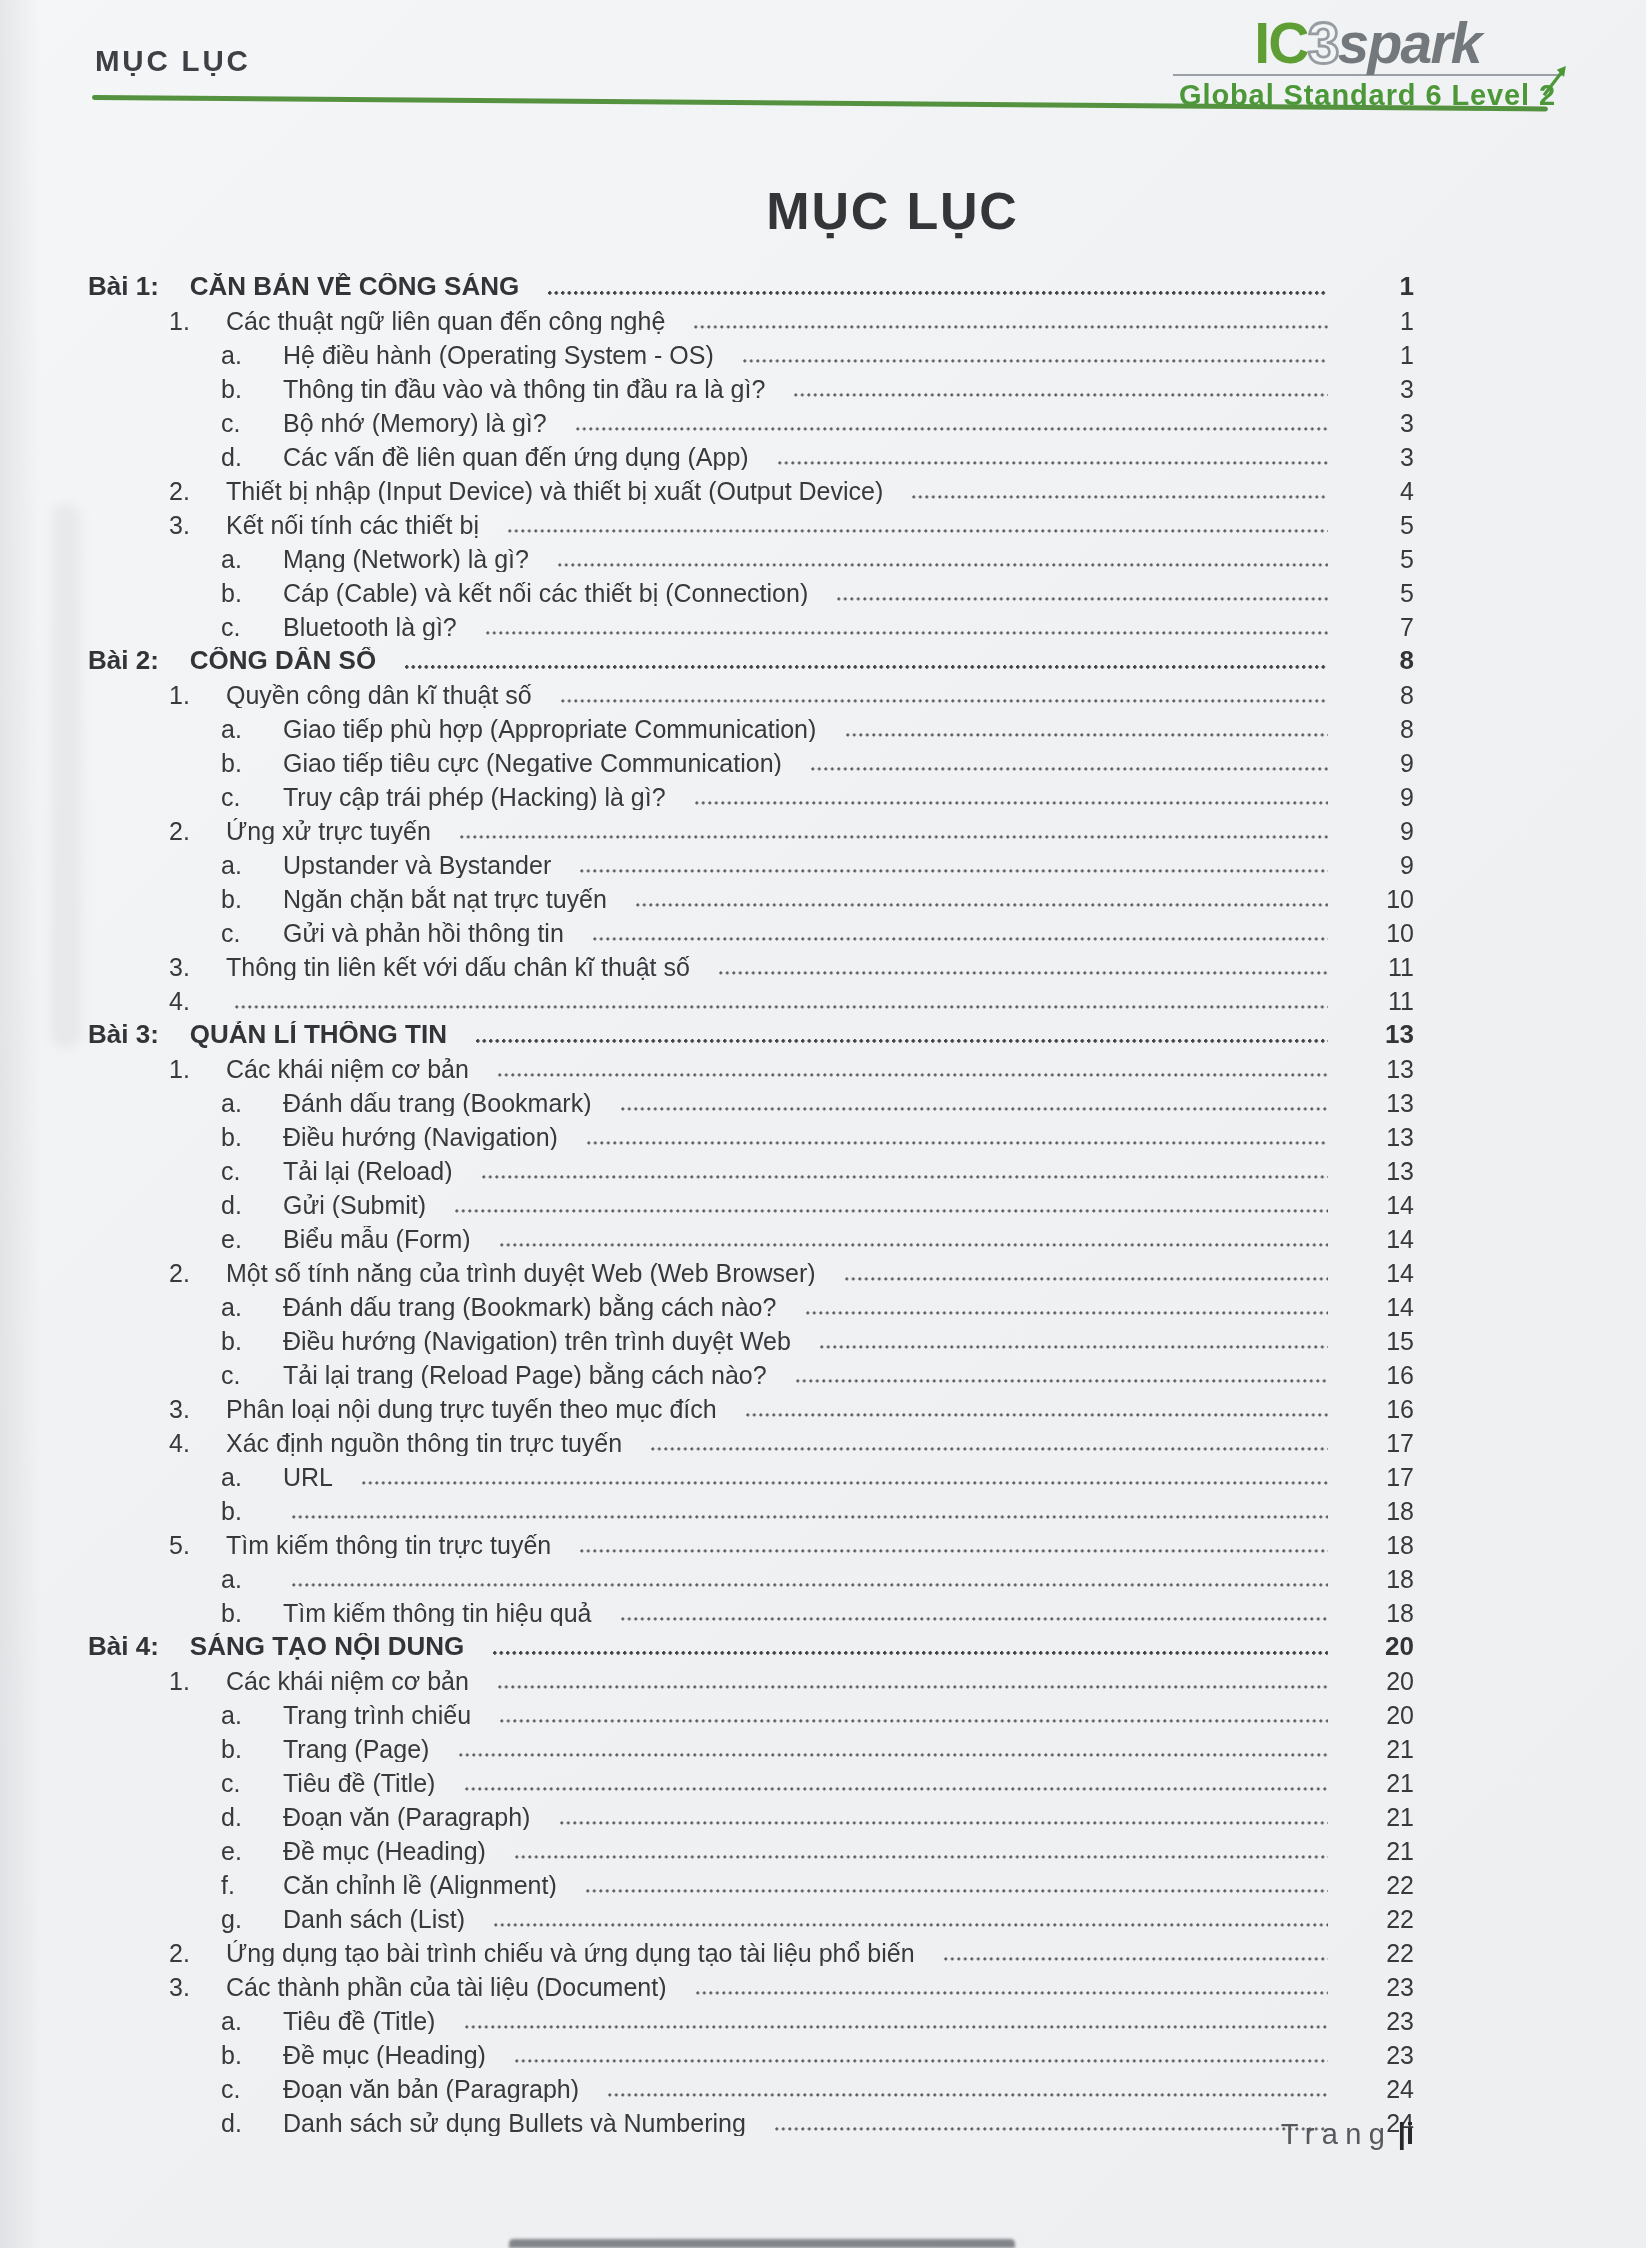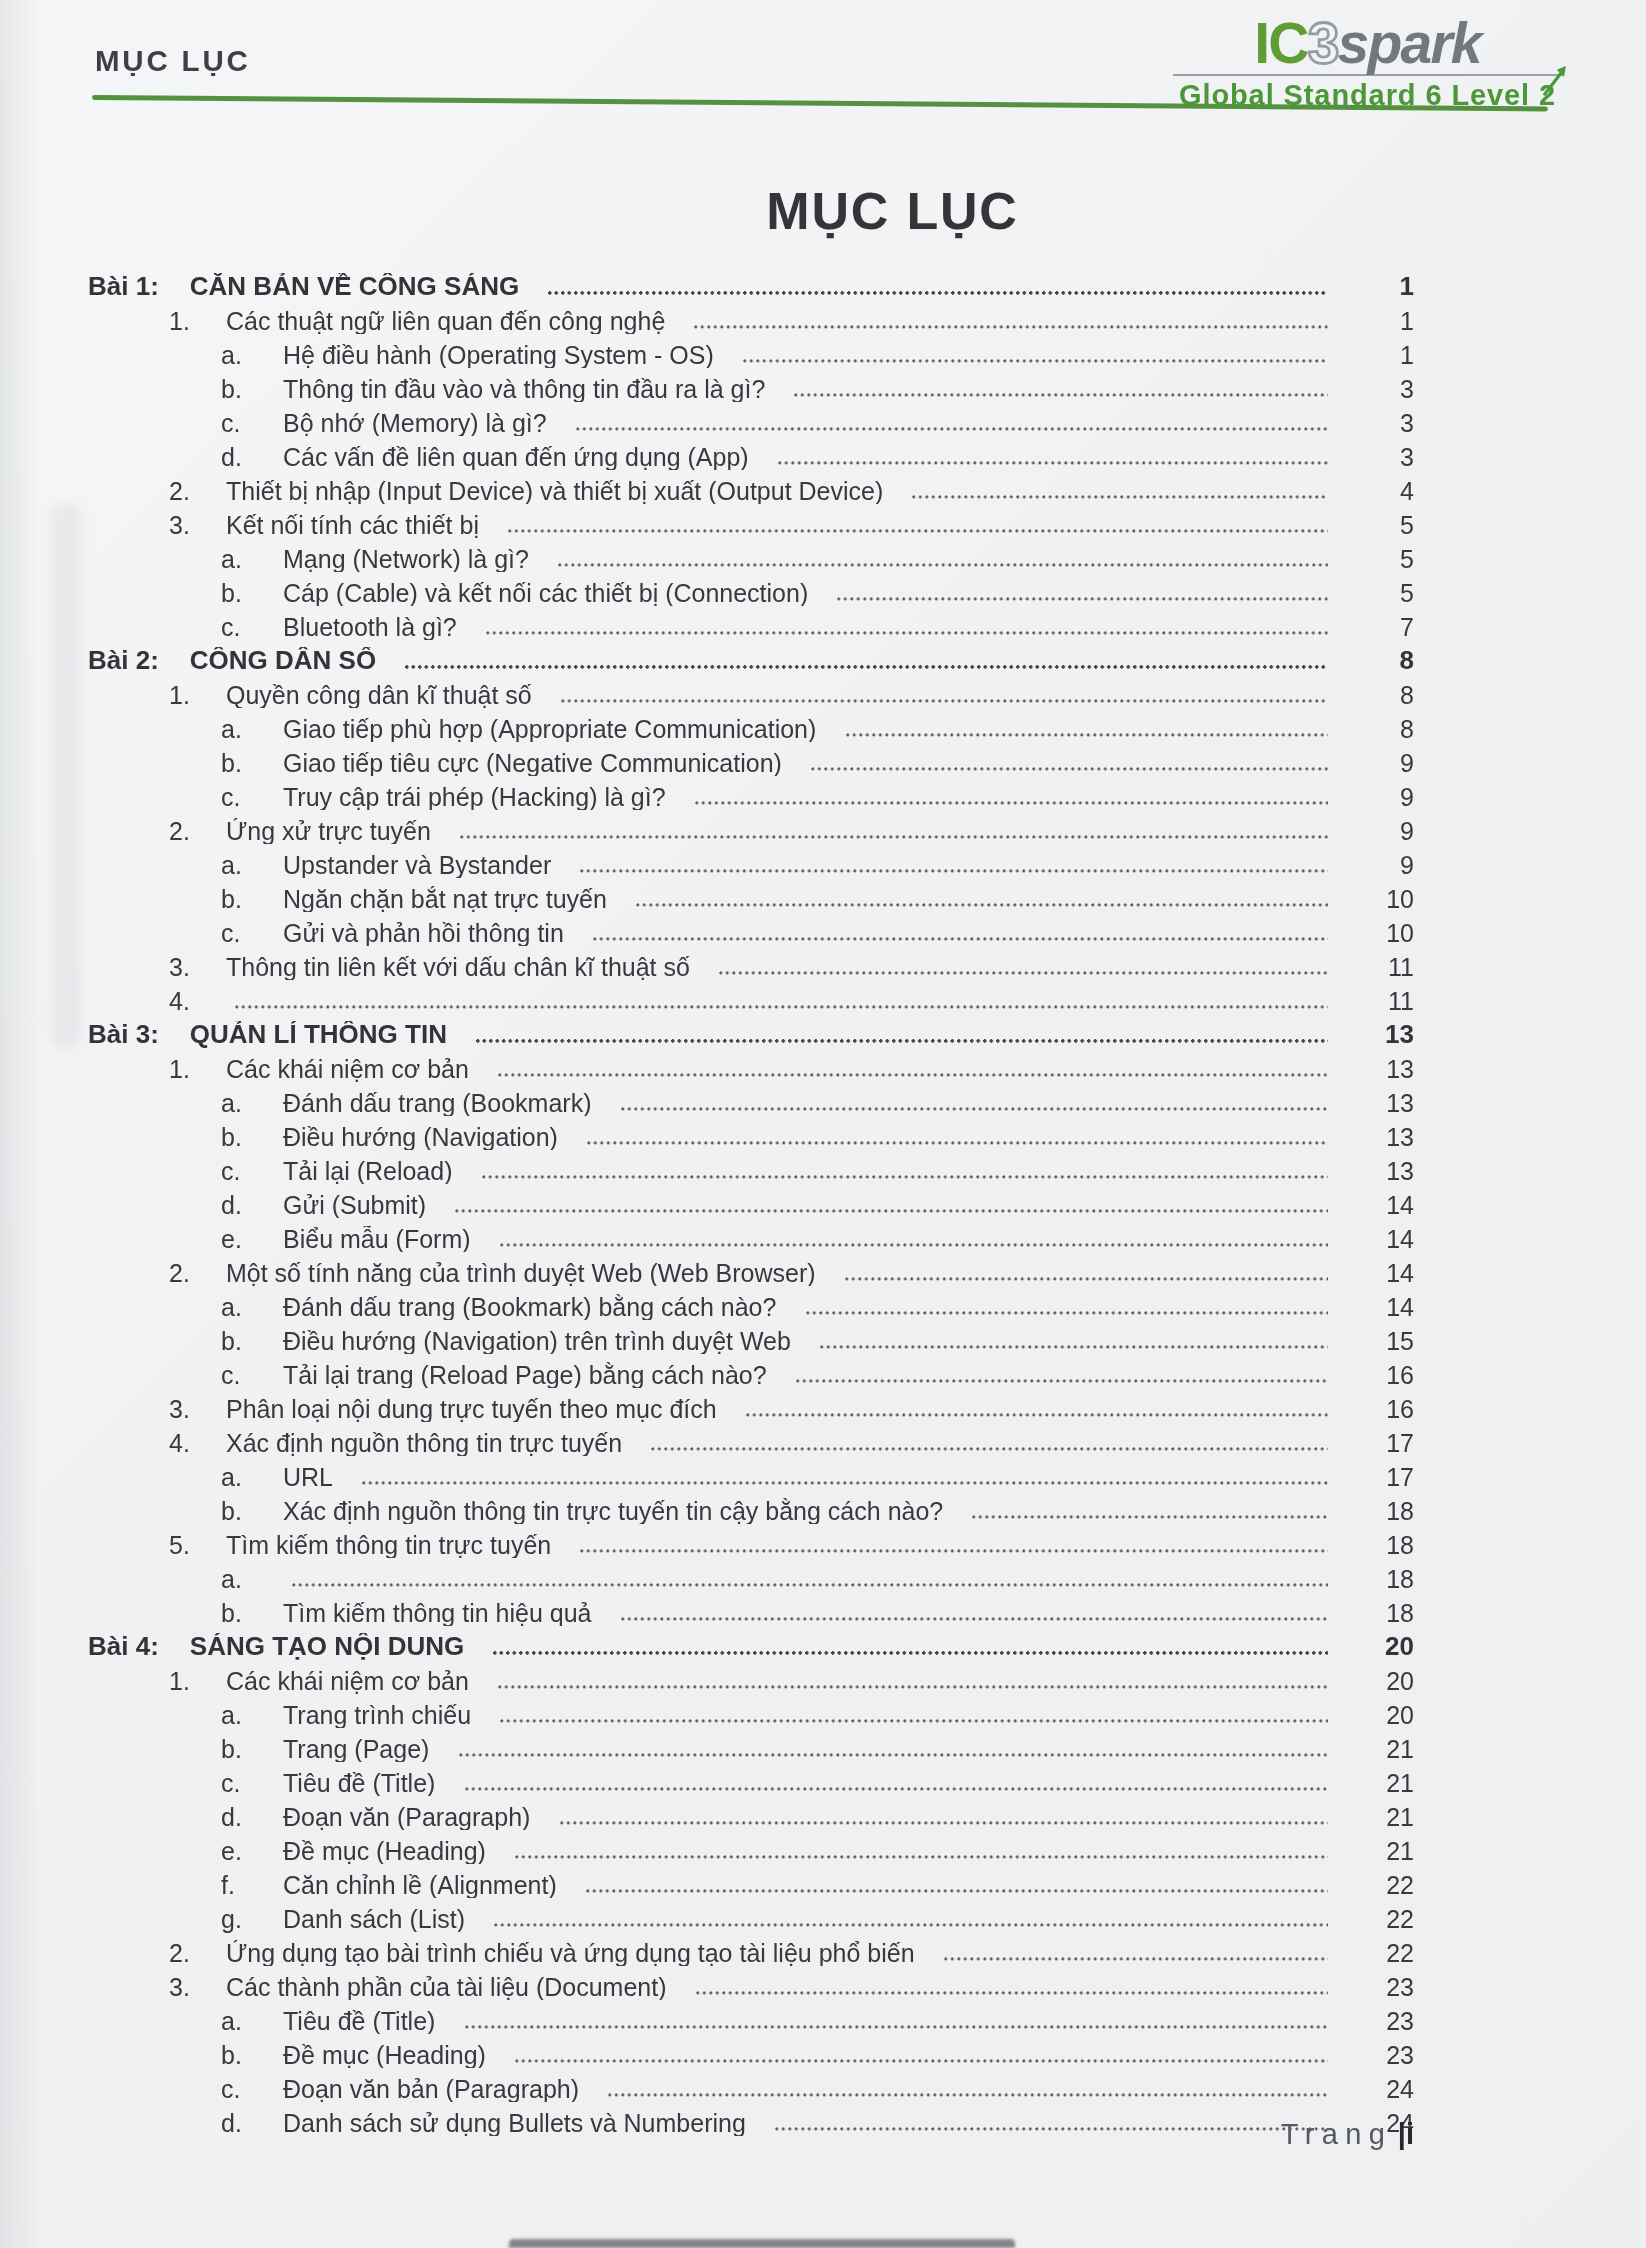--- a/index.html
+++ b/index.html
@@ -365,21 +365,20 @@
 
   <div class="row lv2">
     <span class="prefix">a.</span>
     <span class="txt">URL</span>
     <span class="dots"></span>
     <span class="pg">17</span>
   </div>
 
   <div class="row lv2">
     <span class="prefix">b.</span>
-    <span class="txt">Xác định nguồn thông tin trực tuyến tin cậy bằng cách nào?</span>
     <span class="dots"></span>
     <span class="pg">18</span>
   </div>
 
   <div class="row lv1">
     <span class="prefix">5.</span>
     <span class="txt">Tìm kiếm thông tin trực tuyến</span>
     <span class="dots"></span>
     <span class="pg">18</span>
   </div>

